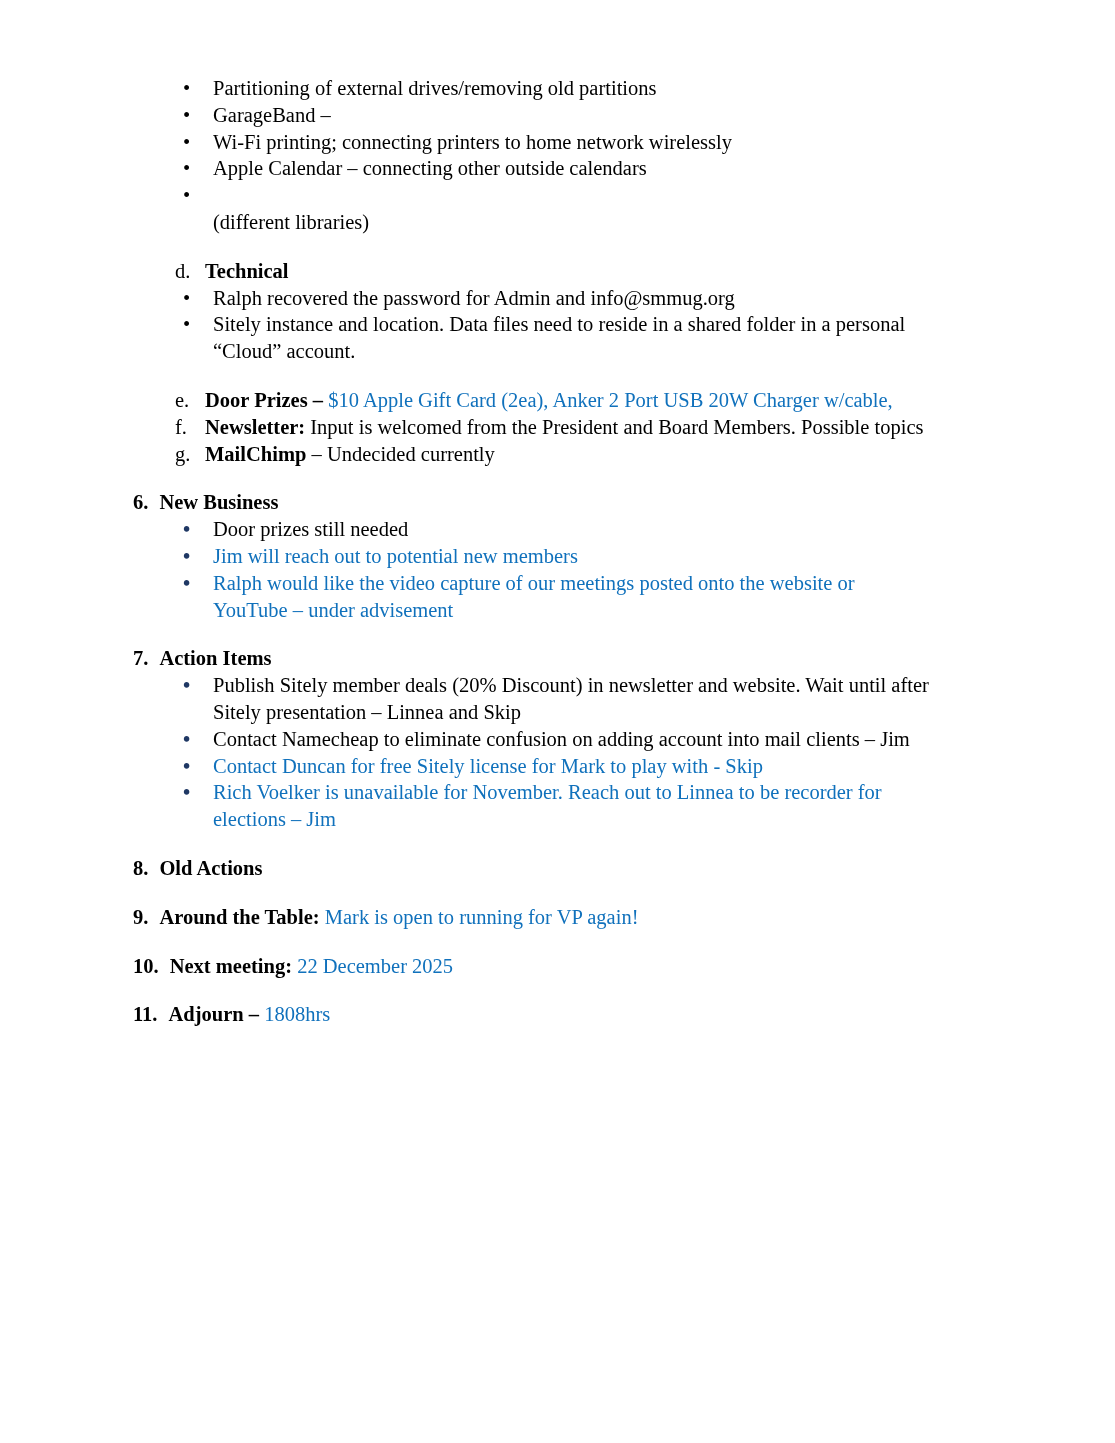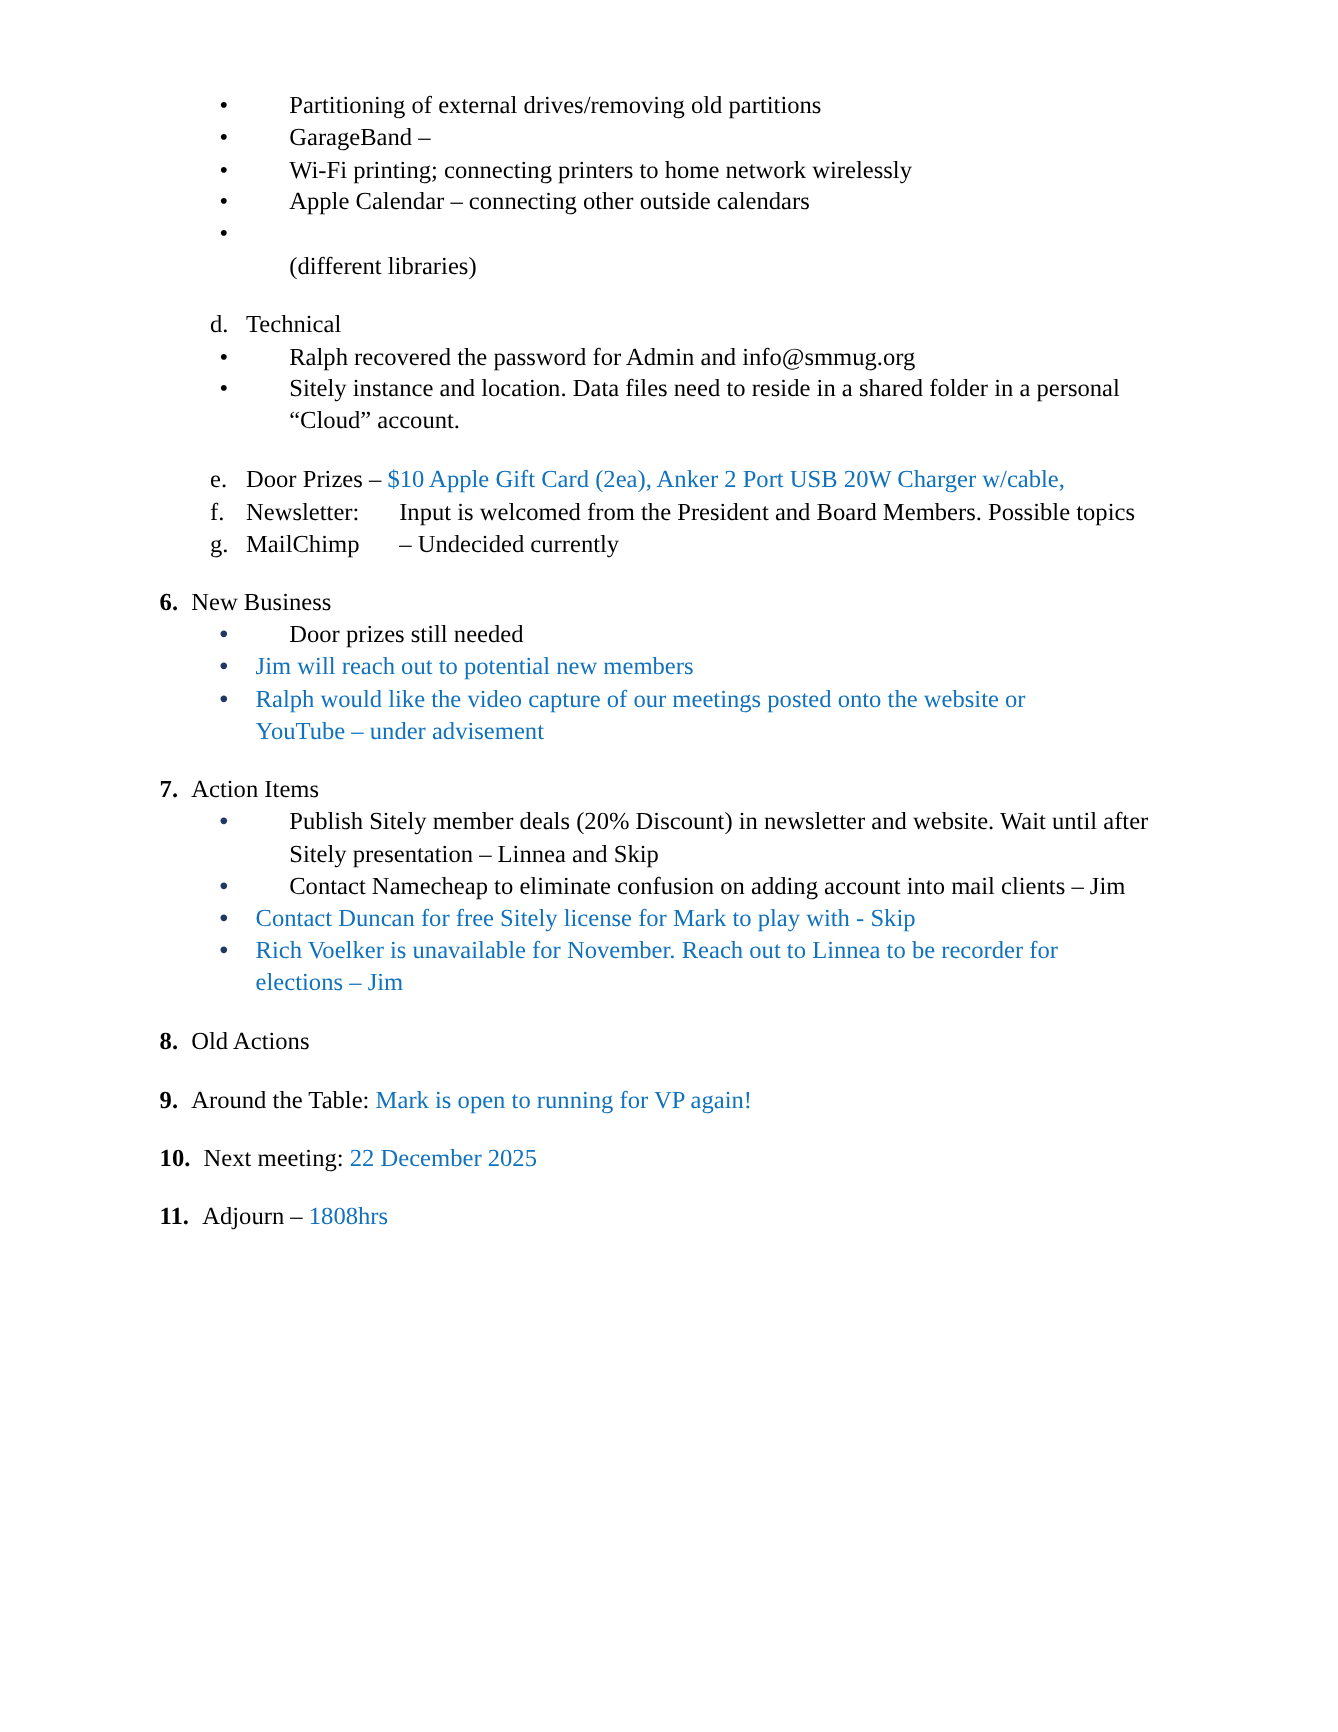--- a/index.html
+++ b/index.html
@@ -36,22 +36,22 @@
   }
   
   .row.bullet .lbl { margin-left: 183px; width: 30px; }
   .row.letter .lbl { margin-left: 175px; width: 30px; }
   .row.number .lbl { margin-left: 133px; margin-right: 11px; font-weight: bold; }
   
   .row.cont .lbl { visibility: hidden; }
   
   .row.gap { margin-top: 22px; }
   
-  .seg-plain { color: var(--ink, #000); margin-left: 28px; }
-  .seg-bold  { color: var(--ink, #000); font-weight: normal; margin-top: 40px; }
+  .seg-plain { color: var(--ink, #000); }
+  .seg-bold  { color: var(--ink, #000); font-weight: bold; margin-top: 40px; }
   .seg-blue  { color: var(--blue, #1071bc); font-weight: normal; }
   
   .marker-black { color: var(--ink, #000); }
   .marker-navy  { color: var(--navy, #1f3864); font-weight: bold; }
 </style>
 </head>
 <body>
 
 <div class="page" id="doc-page">
     <div class="row bullet">

